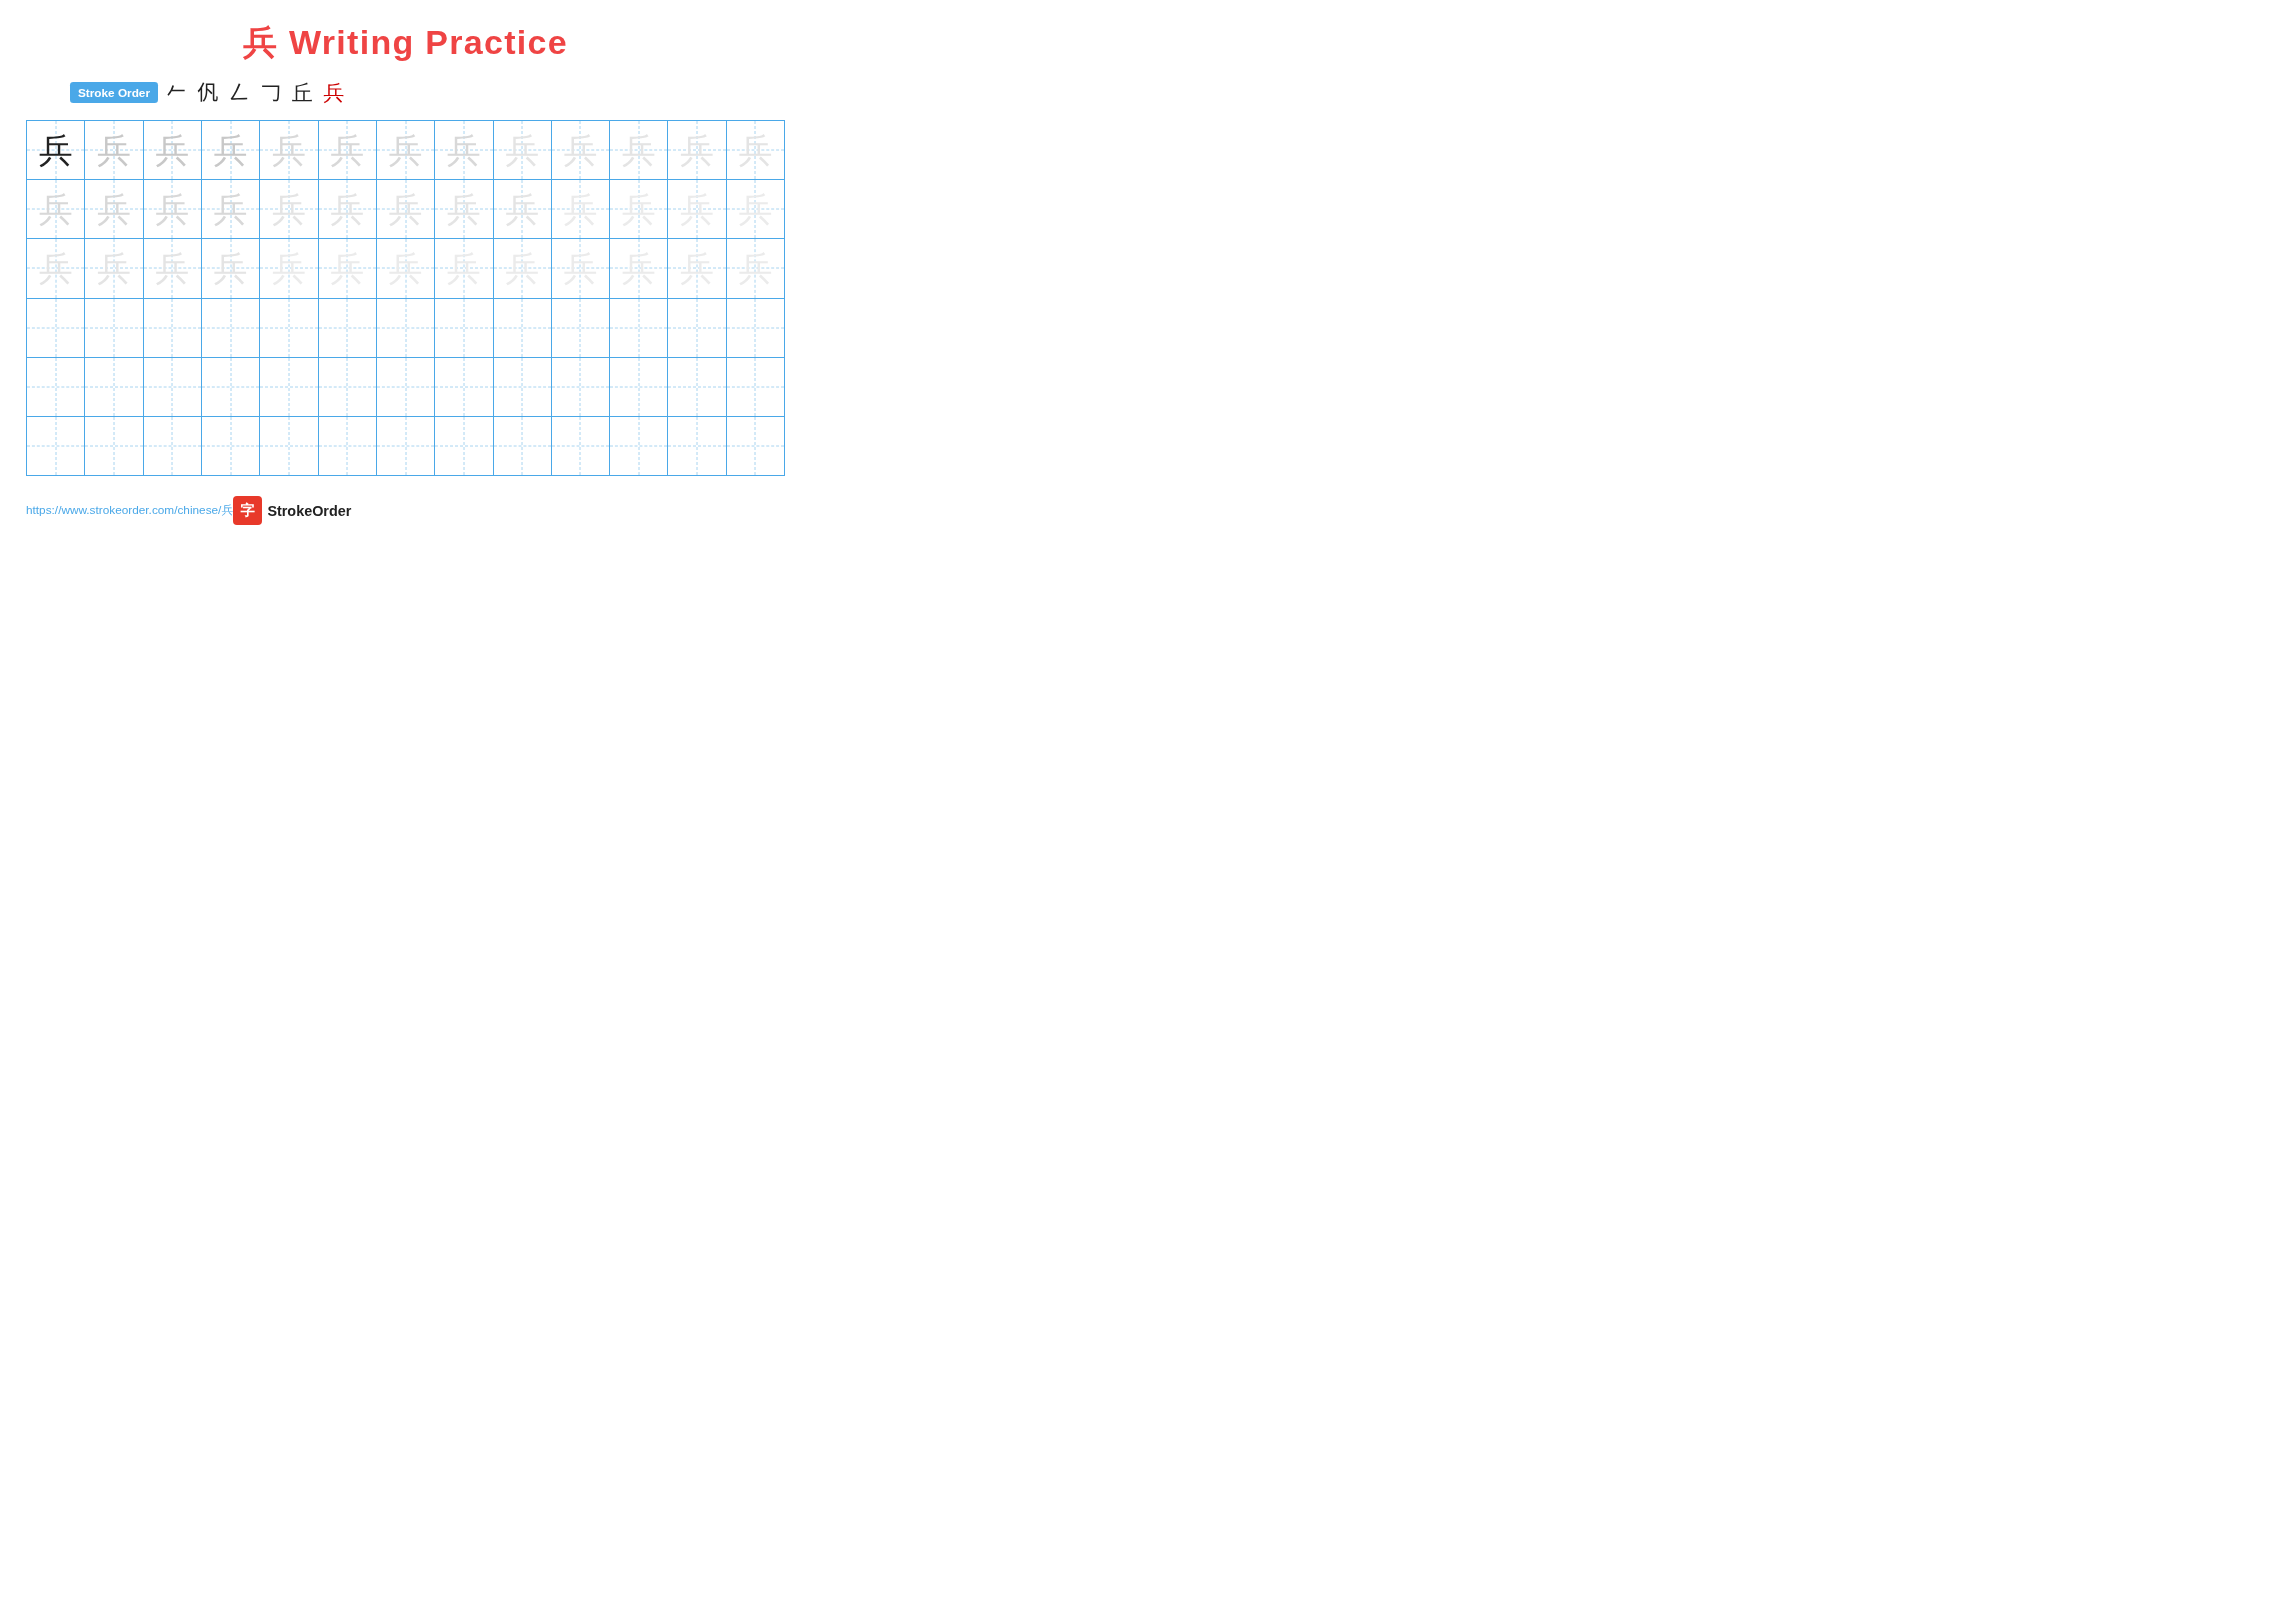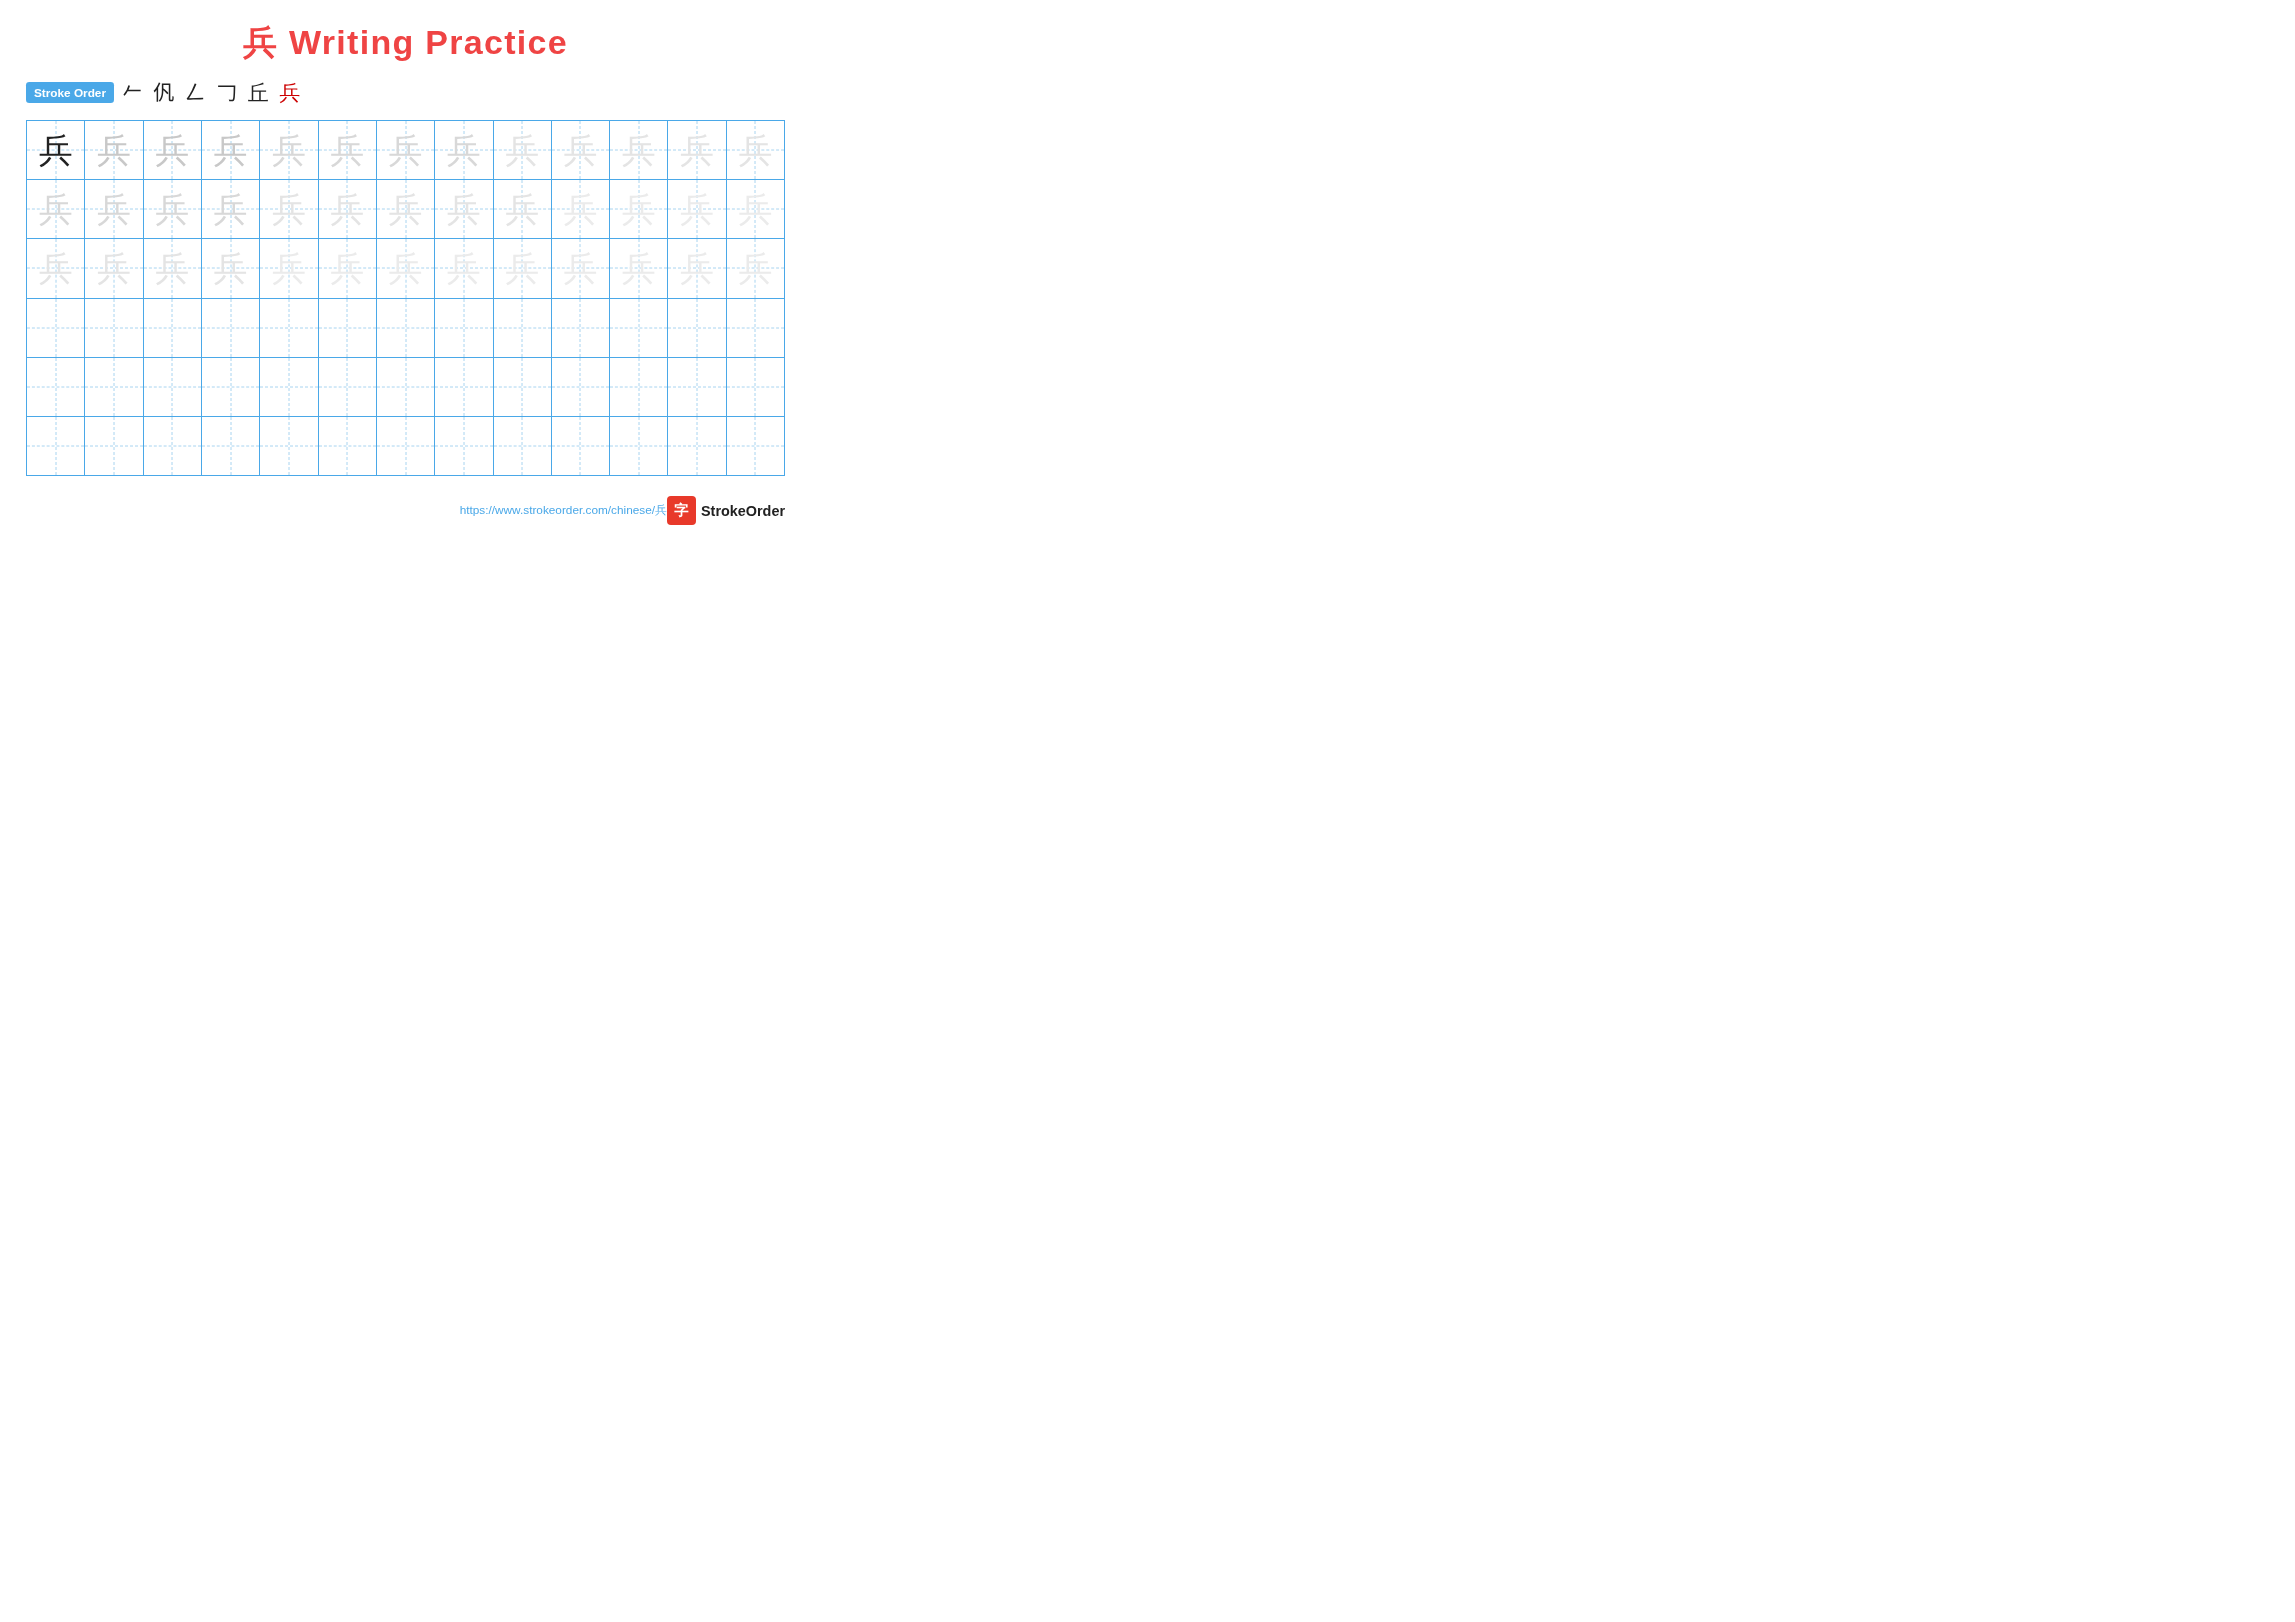--- a/index.html
+++ b/index.html
@@ -28,20 +28,21 @@
     }
 
     .stroke-order-badge {
       background: #4aa8e8;
       color: white;
       padding: 3.3px 7.9px;
       border-radius: 3.3px;
       font-size: 11.8px;
       font-weight: bold;
       white-space: nowrap;
+      margin-left: 44px;
     }
 
     .stroke-sequence {
       display: flex;
       align-items: center;
       gap: 10.5px;
       font-size: 21px;
     }
 
     .stroke-char {
@@ -124,21 +125,21 @@
     .cell-char-light3 {
       color: #e4e4e4;
     }
 
     .cell-char-light4 {
       color: #ebebeb;
     }
 
     .footer {
       display: flex;
-      justify-content: flex-end;
+      justify-content: flex-start;
       align-items: center;
       margin-top: 19.6px;
     }
 
     .footer-url {
       color: #4aa8e8;
       font-size: 11.8px;
       text-decoration: none;
     }
 

